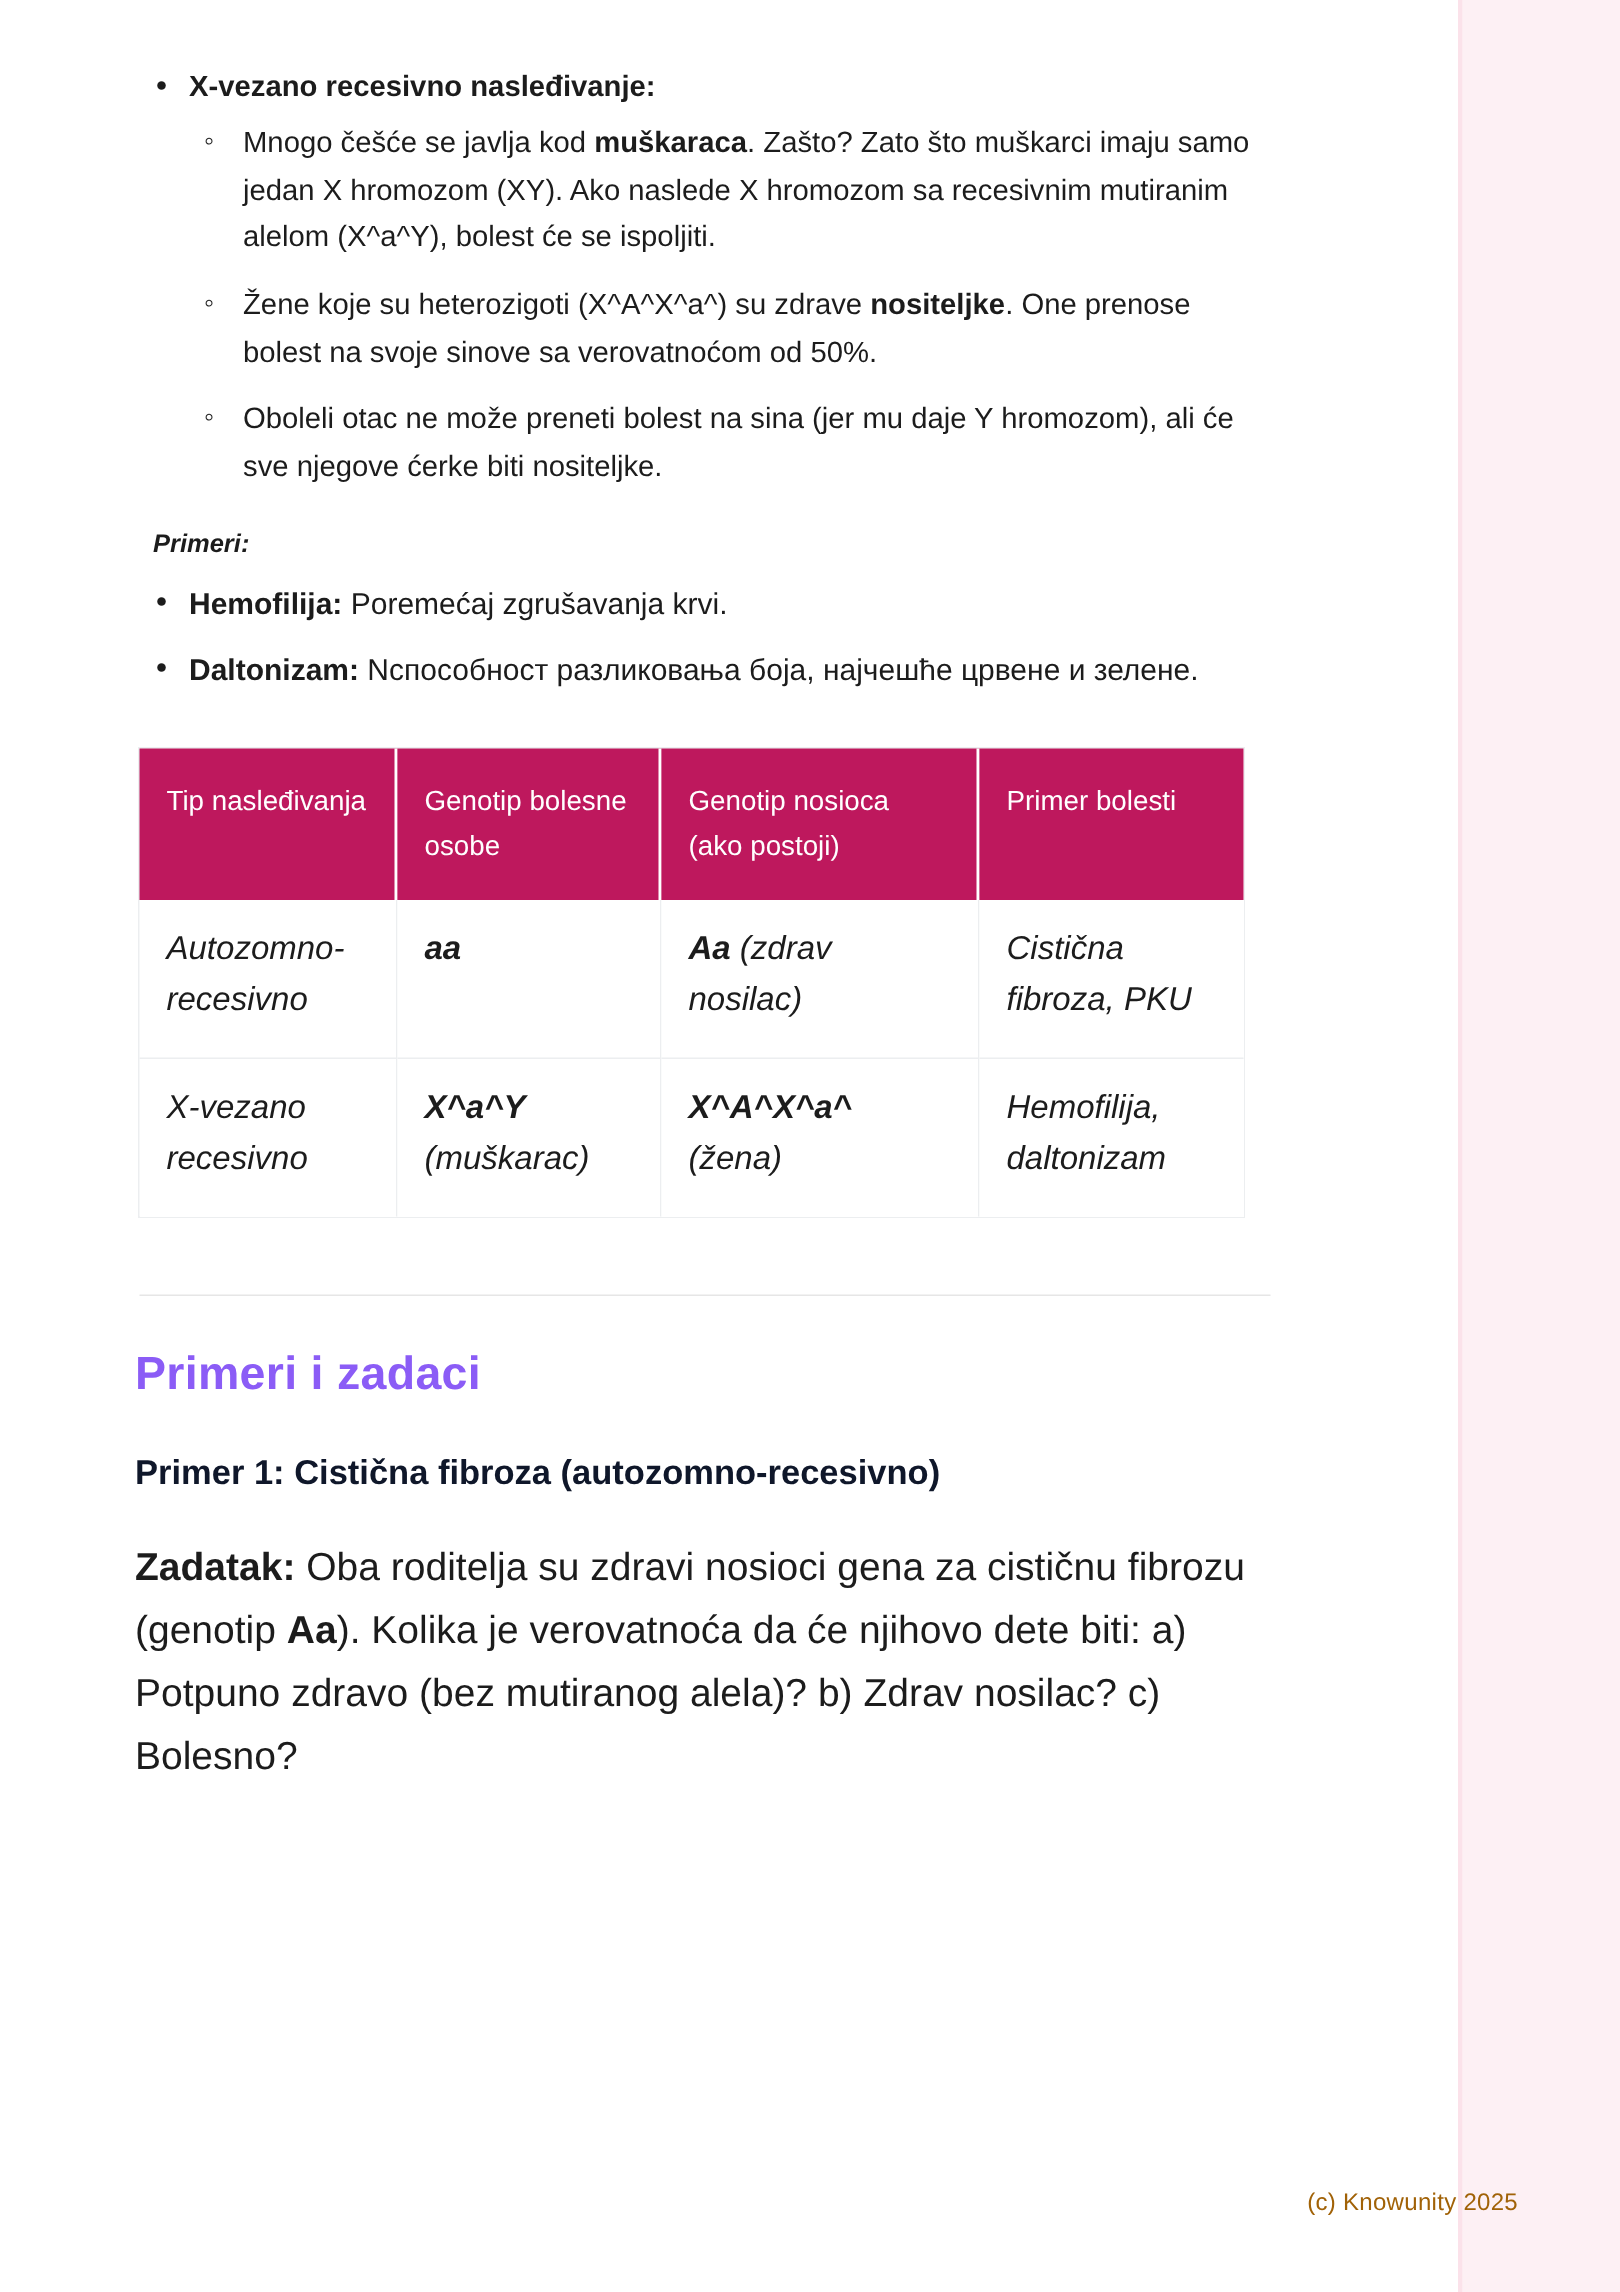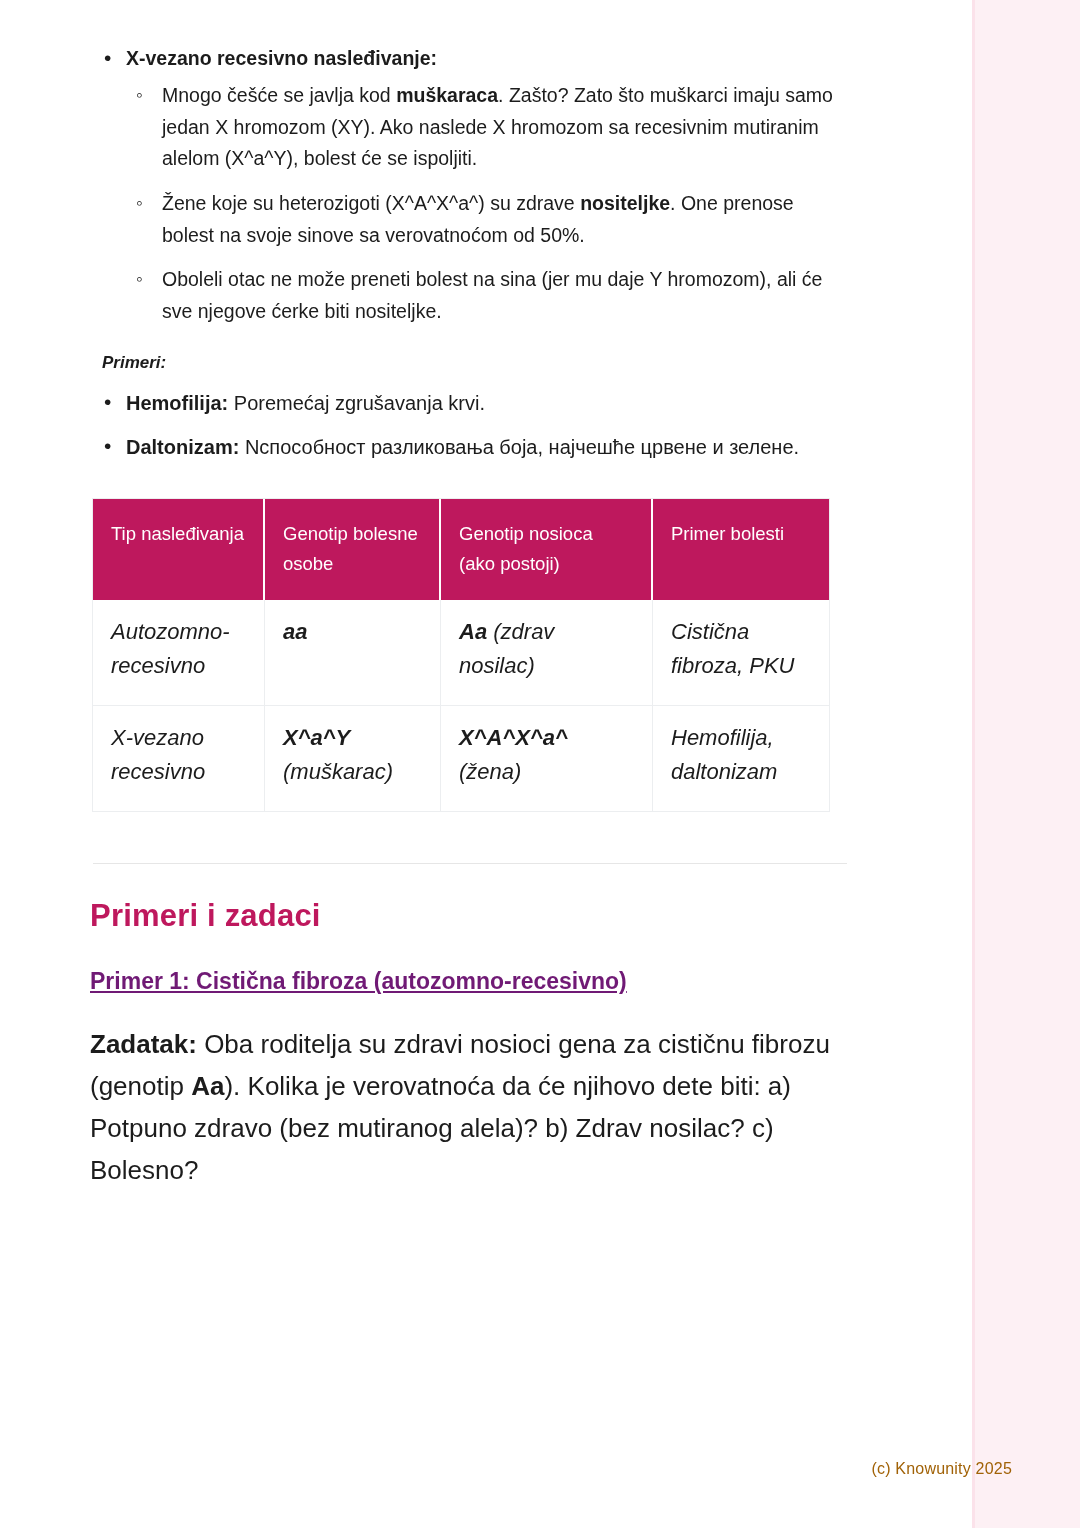--- a/index.html
+++ b/index.html
@@ -161,31 +161,30 @@
   .tbl-wrap table { margin: 0; width: 736px; }
 
   hr.divider {
     border: none;
     border-top: 1px solid #e6e6e6;
     margin: 52px 3px 0 3px;
   }
 
   h2.faded {
     font-size: 31px;
-    color: #be185d;
+    color: #8b5cf6;
     margin: 34px 0 0 0;
     font-weight: bold;
     letter-spacing: 0.2px;
   }
   h3.faded {
     font-size: 23px;
-    color: #701a75;
+    color: #0f172a;
     margin: 34px 0 0 0;
     font-weight: bold;
-    text-decoration: underline;
   }
   p.task {
     font-size: 26px;
     line-height: 1.62;
     margin: 28px 0 0 0;
   }
 
   .footer-credit {
     position: absolute;
     right: 68px;

